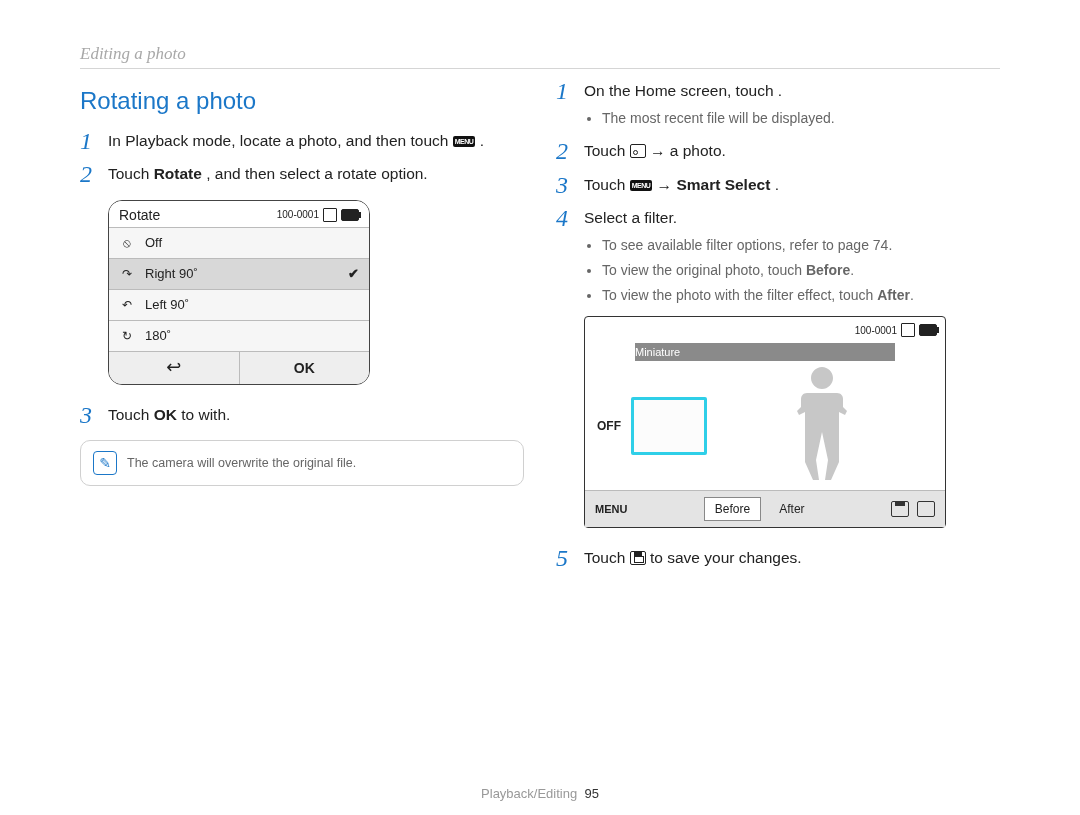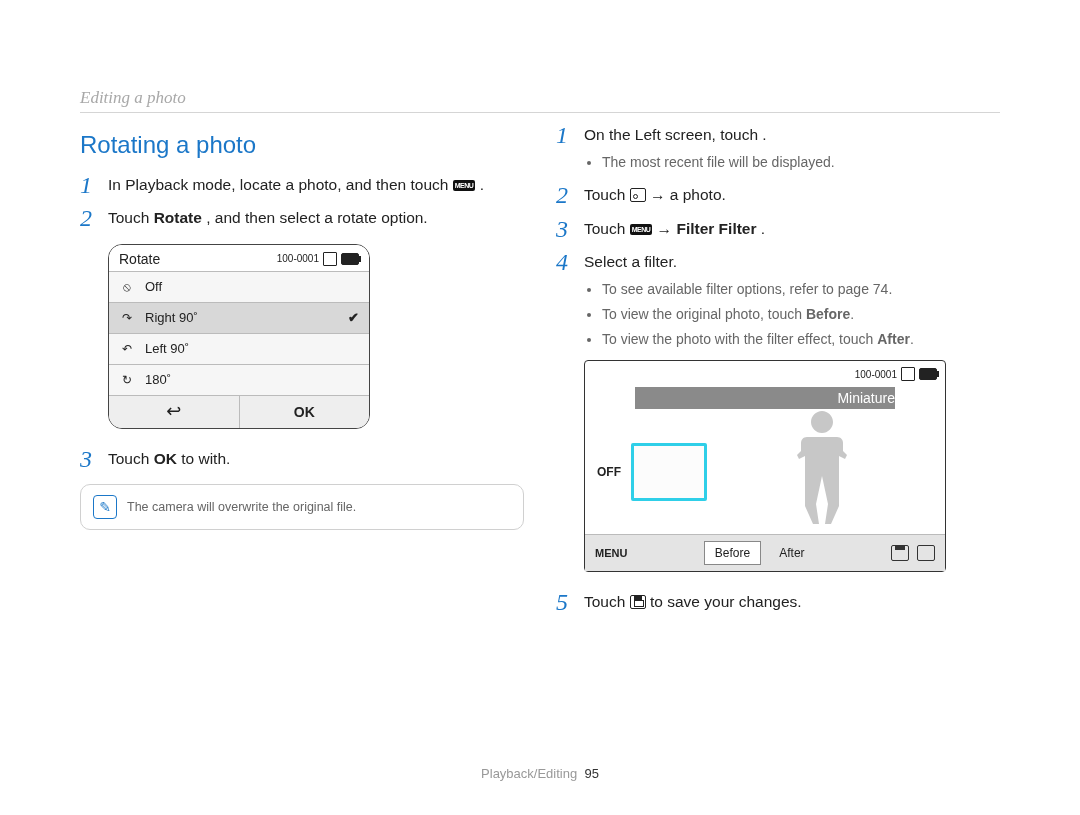--- a/index.html
+++ b/index.html
@@ -7,22 +7,21 @@
     padding: 0;
     width: 1080px;
     height: 815px;
     background: #ffffff;
     font-family: Arial, Helvetica, sans-serif;
     color: #222;
     position: relative;
   }
   .page {
     box-sizing: border-box;
-    padding: 55px 80px 40px 80px;
-    margin-top: 33px;
+    padding: 44px 80px 40px 80px;
   }
   .breadcrumb {
     font-size: 17px;
     color: #a8a8a8;
     font-style: italic;
     font-family: Georgia, serif;
     margin-bottom: 4px;
   }
   .hr {
     border: none;
@@ -201,21 +200,21 @@
     position:relative;
     display:flex;flex-direction:column;
   }
   .fs-top{
     height:22px;
     display:flex;justify-content:flex-end;align-items:center;
     padding:2px 8px;font-size:10px;gap:4px;
   }
   .filter-label-bar{
     background:#8a8a8a;color:#fff;
-    text-align:right;font-size:14px;
+    text-align:left;font-size:11px;
     margin:0 50px;padding:3px 0;
   }
   .fs-main{
     flex:1;position:relative;
     display:flex;align-items:center;
     padding: 8px 12px;
   }
   .off-label{font-size:12px;font-weight:bold;margin-right:10px;}
   .thumb{
     width:70px;height:52px;border:3px solid #2fcfe8;background:#fcfcfc;border-radius:2px;
@@ -235,21 +234,21 @@
   }
   .fs-bottom .tab.plain{border:none;background:transparent;}
   .fs-bottom .spacer{flex:1;}
   .fs-bottom .ico{width:16px;height:14px;border:1.5px solid #333;border-radius:2px;position:relative;background:#e4e4e4;}
   .fs-bottom .ico.save::before{content:"";position:absolute;left:3px;top:0;width:10px;height:4px;background:#333;}
   .fs-bottom .menu-label{font-weight:bold;font-size:11px;}
 
   
   .footer{
     position:absolute;
-    bottom:34px;left:0;right:0;
+    bottom:14px;left:0;right:0;
     text-align:center;
     font-size:13px;color:#999;margin-top:10px;
   }
   .footer .pg{color:#333;}
 </style>
 </head>
 <body>
 
 <div class="page">
   <div class="breadcrumb">Editing a photo</div>
@@ -323,37 +322,37 @@
         <div class="badge">✎</div>
         <div class="txt">The camera will overwrite the original file.</div>
       </div>
     </div>
 
     <div class="col">
 
       <ol class="steps">
         <li>
           <span class="num">1</span>
-          <span>On the Left screen, touch      .</span>
+          <span>On the Home screen, touch      .</span>
           <ul class="sublist">
             <li>The most recent file will be displayed.</li>
           </ul>
         </li>
         <li>
           <span class="num">2</span>
           <span>Touch </span>
           <span class="img-icon"></span>
           <span> → a photo.</span>
         </li>
         <li>
           <span class="num">3</span>
           <span>Touch </span>
           <span class="menu-icon">MENU</span>
           <span> → </span>
-          <strong>Filter Filter</strong>
+          <strong>Smart Select</strong>
           <span>.</span>
         </li>
         <li>
           <span class="num">4</span>
           <span>Select a filter.</span>
           <ul class="sublist">
             <li>To see available filter options, refer to page 74.</li>
             <li>
               <span>To view the original photo, touch </span><strong>Before</strong><span>.</span>
             </li>

